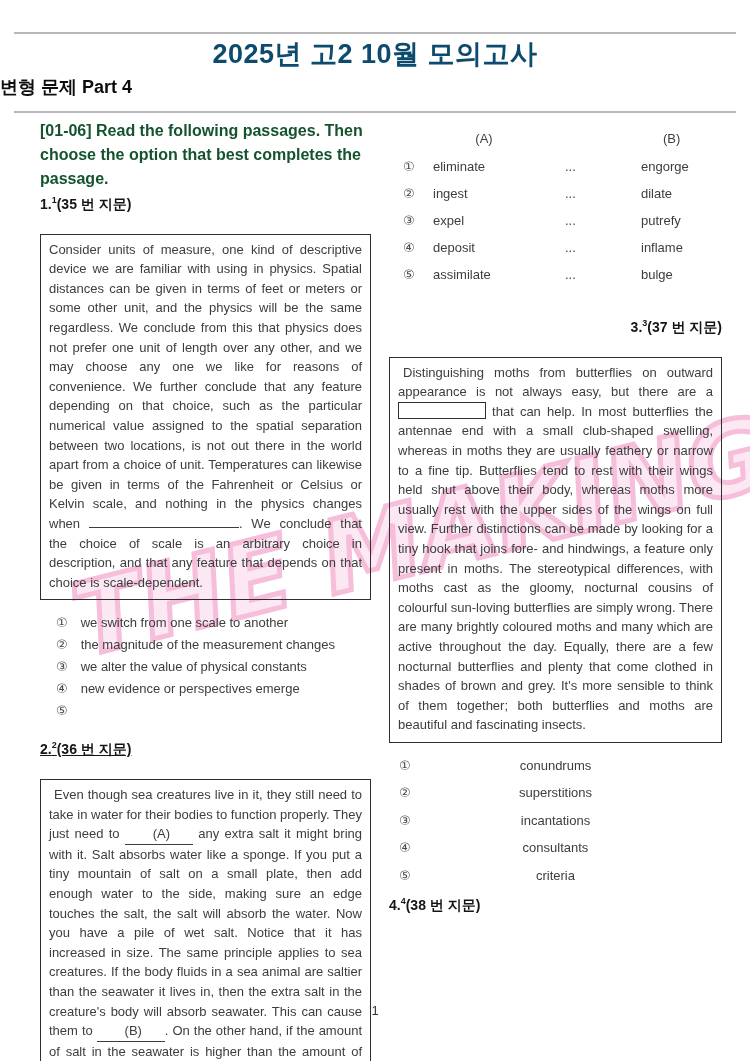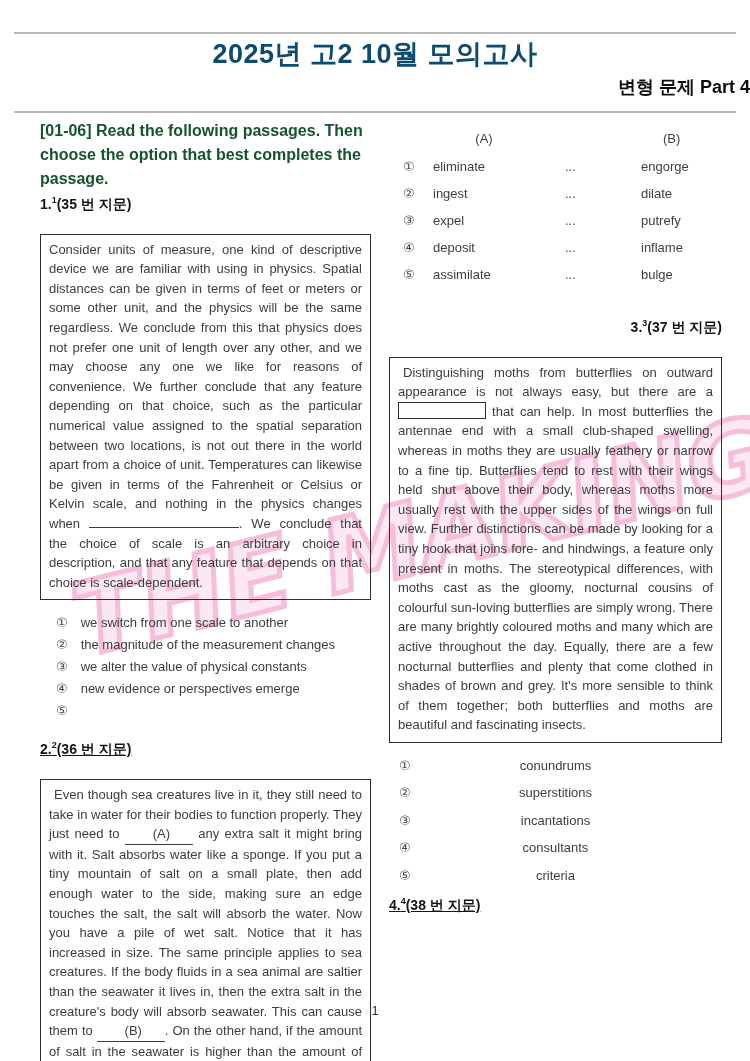--- a/index.html
+++ b/index.html
@@ -5,21 +5,21 @@
   html,body{margin:0;padding:0;}
   body{
     width:750px;height:1061px;background:#ffffff;position:relative;overflow:hidden;
     font-family:"Liberation Sans","DejaVu Sans",sans-serif;color:#3d3d3d;
   }
   .rule{position:absolute;left:14px;right:14px;height:2px;background:#b8b8b8;}
   .rule-top{top:32px;}
   .rule-mid{top:111px;}
   .doc-title{position:absolute;top:36px;left:0;width:100%;text-align:center;
     font-size:27px;font-weight:bold;color:#0c4a6e;letter-spacing:.5px;}
-  .doc-subtitle{position:absolute;top:75px;left:0;width:100%;text-align:right;
+  .doc-subtitle{position:absolute;top:75px;left:0;width:100%;text-align:left;
     font-size:18px;font-weight:bold;color:#0d0d0d;}
   .col{position:absolute;top:119px;z-index:1;}
   .col-left{left:40px;width:331px;}
   .col-right{left:389px;width:333px;}
   .instructions{font-weight:bold;font-size:16px;line-height:24px;color:#14532d;}
   .qheader{font-weight:bold;font-size:14px;color:#141414;margin:4px 0 3px;}
   .qheader sup{font-size:9px;font-weight:bold;}
   .pbox{border:1.5px solid #2e2e2e;padding:5px 8px 7px 8px;font-size:13px;
     line-height:19.6px;text-align:justify;color:#3d3d3d;background:transparent;margin-top:20px;}
   .indent1{text-indent:5px;}
@@ -35,21 +35,21 @@
   .ab-head .ha{grid-column:1 / span 2;text-align:center;}
   .ab-head .hb{grid-column:4;text-align:left;padding-left:22px;}
   .ab-row{display:grid;grid-template-columns:30px 132px 76px 1fr;margin-bottom:13px;line-height:14px;}
   .ab-dots{color:#4a4a4a;}
   .q3-choices{margin-top:16px;font-size:13px;}
   .q3-choice{position:relative;margin-bottom:13.5px;line-height:14px;}
   .q3-choice .cnum{position:absolute;left:10px;top:0;}
   .q3-choice .ctext{display:block;text-align:center;}
   .sp-q2{margin-top:22px;text-decoration:underline;}
   .sp-q3{margin-top:36px;text-align:right;}
-  .sp-q4{text-decoration:underline;}
+  .sp-q4{}
   .page-num{position:absolute;bottom:43px;left:0;width:100%;text-align:center;
     font-size:13px;color:#333;z-index:1;}
   .watermark{
     position:absolute;left:62px;top:566px;z-index:0;white-space:nowrap;
     transform:rotate(-14deg);transform-origin:left top;
     font-family:"DejaVu Sans",sans-serif;font-weight:800;font-style:italic;
     font-size:100px;letter-spacing:0px;
     color:#fbe3f0;-webkit-text-stroke:5px #f4aed2;
     opacity:.8;pointer-events:none;
   }

